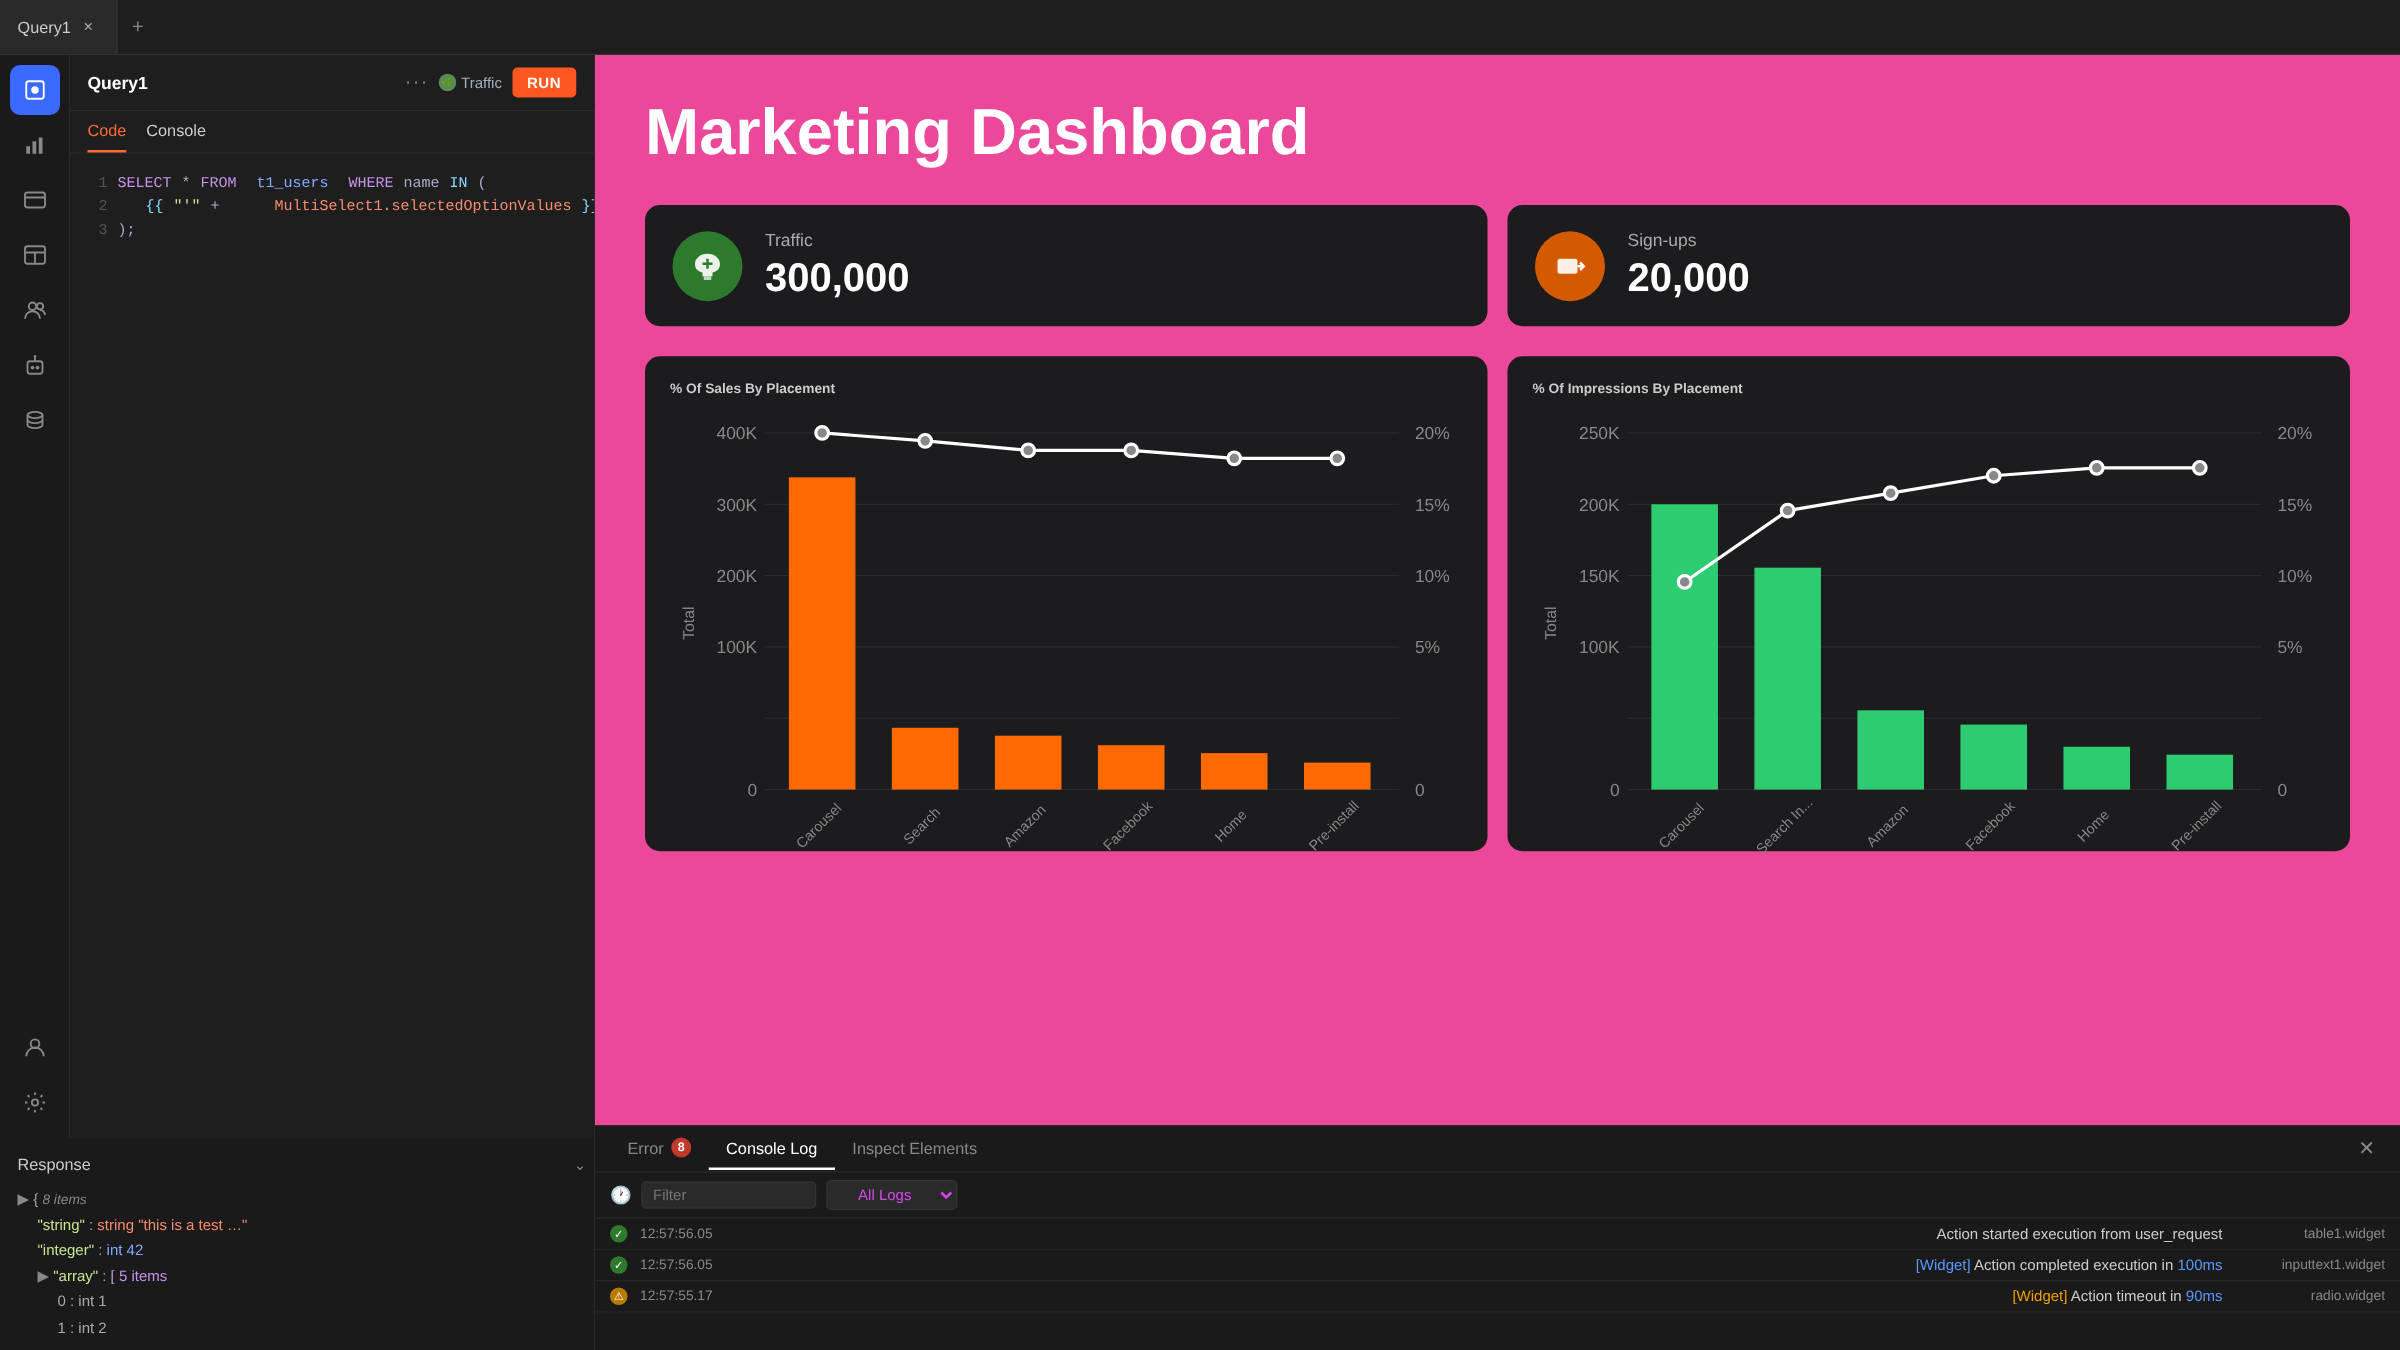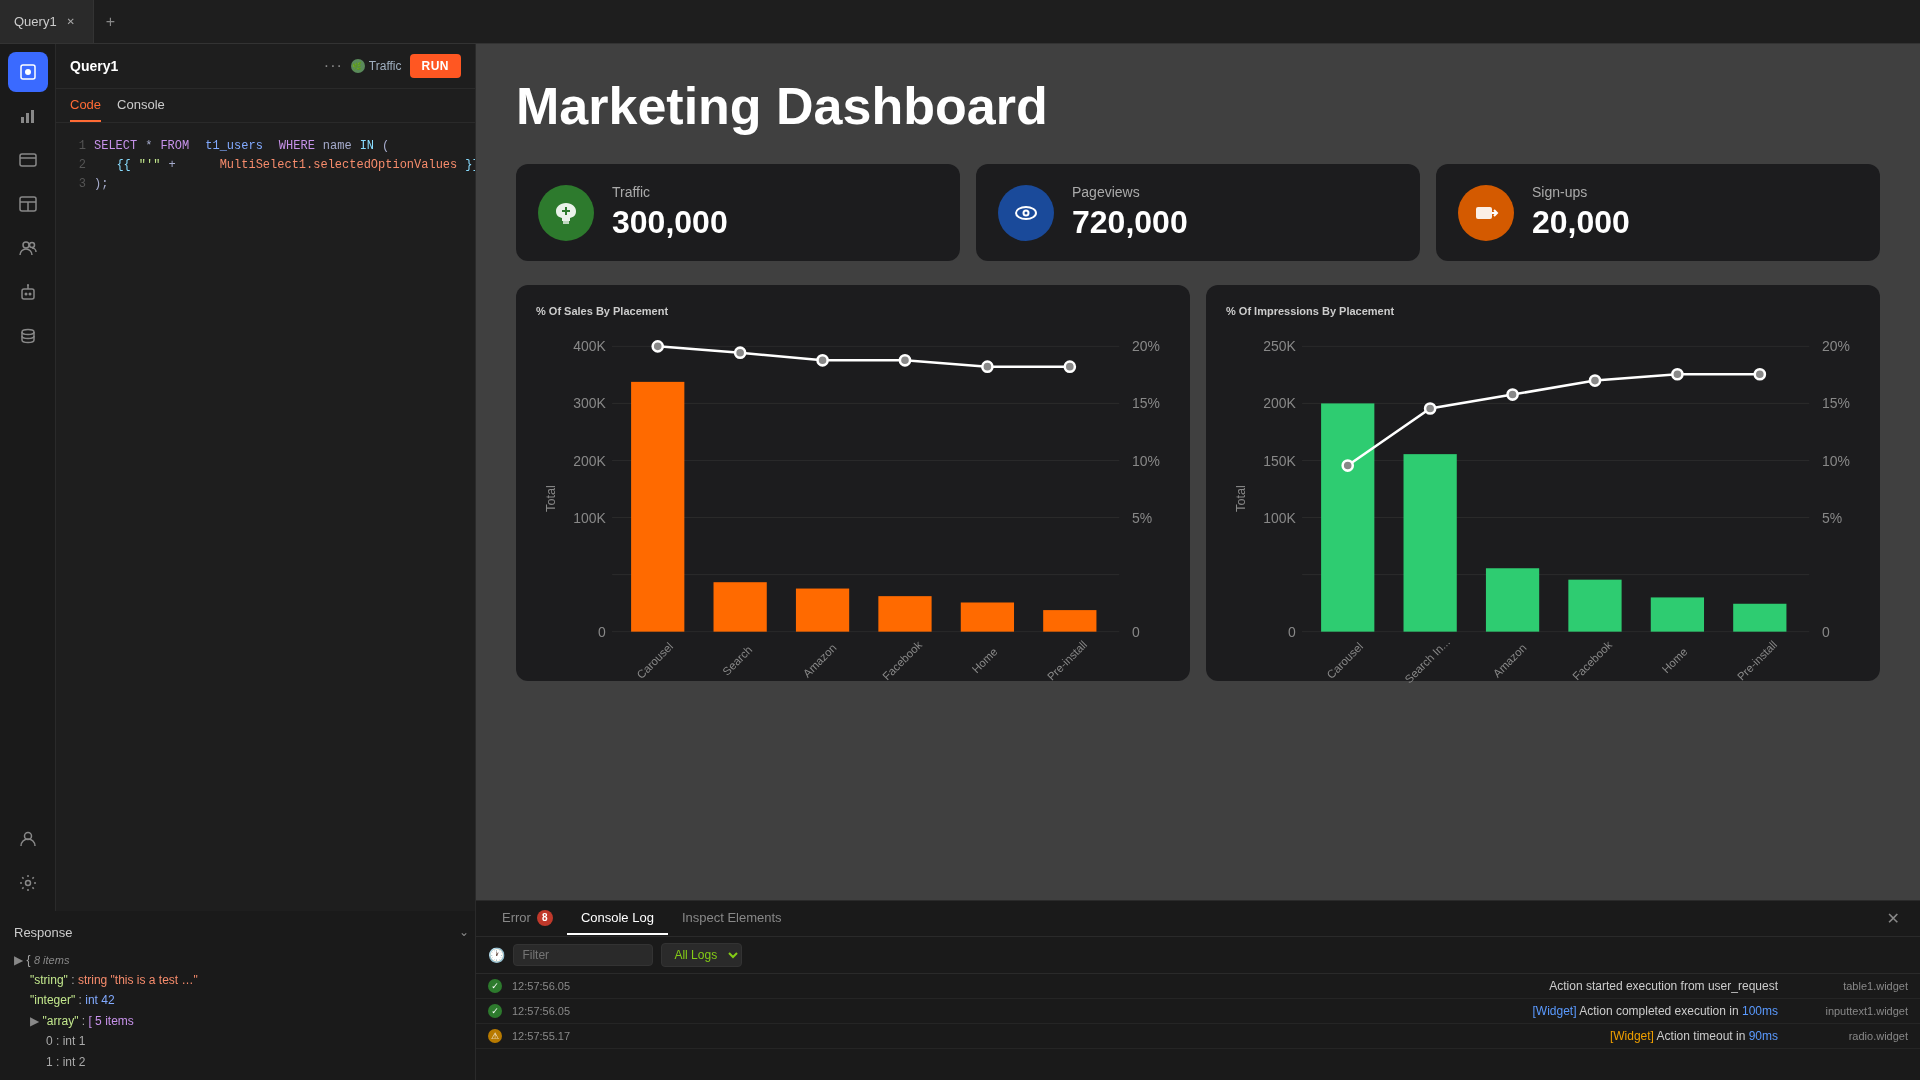--- a/index.html
+++ b/index.html
@@ -158,21 +158,21 @@
     .code-table { color: #82aaff; }
     .code-operator { color: #89ddff; }
     .code-string { color: #c3e88d; }
     .code-var { color: #f78c6c; margin-left: 36px; }
     .code-plain { color: #a6accd; }
     .line-num { color: #555; min-width: 16px; text-align: right; user-select: none; }
 
     
     .right-panel {
       flex: 1;
-      background: #404040;
+      background: #ec4899;
       overflow-y: auto;
       padding: 32px 40px;
     }
     .dashboard-title {
       font-size: 52px;
       font-weight: 700;
       color: #fff;
       margin-bottom: 28px;
     }
 
@@ -300,22 +300,22 @@
       border-radius: 4px;
       padding: 3px 8px;
       color: #ccc;
       font-size: 12px;
       width: 140px;
     }
     .log-level-select {
       background: #2a2a2a;
       border: 1px solid #333;
       border-radius: 4px;
-      padding: 3px 8px;
-      color: #84cc16;
+      padding: 3px 20px;
+      color: #d946ef;
       font-size: 12px;
       cursor: pointer;
     }
     .console-log-entries {
       flex: 1;
       overflow: auto;
     }
     .log-entry {
       display: flex;
       align-items: center;
@@ -561,33 +561,20 @@
               <path d="M11 22 L11 25 L17 25 L17 22" fill="white" opacity="0.7"></path>
               <path d="M14 8 L14 16 M10 12 L18 12" stroke="#2d7a2d" stroke-width="2"></path>
             </svg>
           </div>
           <div>
             <div class="metric-label">Traffic</div>
             <div class="metric-value">300,000</div>
           </div>
         </div>
         <div class="metric-card">
-          <div class="metric-icon blue">
-            <svg width="28" height="28" viewBox="0 0 28 28" fill="none">
-              <ellipse cx="14" cy="14" rx="10" ry="6" stroke="white" stroke-width="2" fill="none"></ellipse>
-              <circle cx="14" cy="14" r="3.5" fill="white"></circle>
-              <circle cx="14" cy="14" r="1.5" fill="#1a4a9a"></circle>
-            </svg>
-          </div>
-          <div>
-            <div class="metric-label">Pageviews</div>
-            <div class="metric-value">720,000</div>
-          </div>
-        </div>
-        <div class="metric-card">
           <div class="metric-icon orange">
             <svg width="28" height="28" viewBox="0 0 28 28" fill="none">
               <rect x="4" y="8" width="16" height="12" rx="2" fill="white" opacity="0.9"></rect>
               <path d="M20 14 L24 14 M22 11 L25 14 L22 17" stroke="white" stroke-width="2" fill="none"></path>
             </svg>
           </div>
           <div>
             <div class="metric-label">Sign-ups</div>
             <div class="metric-value">20,000</div>
           </div>

